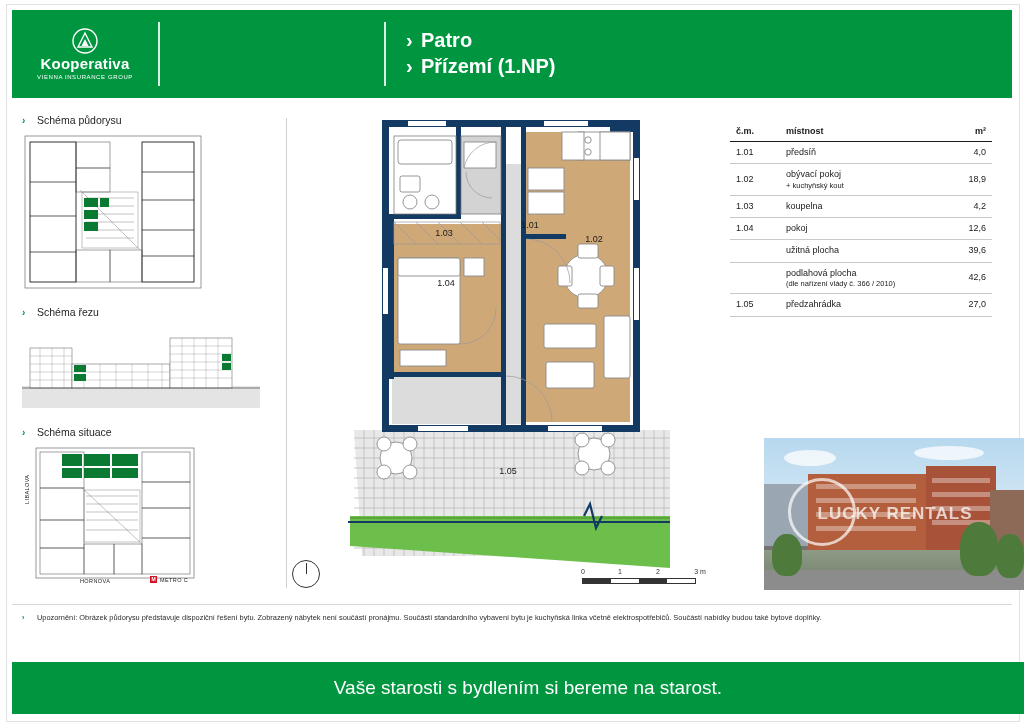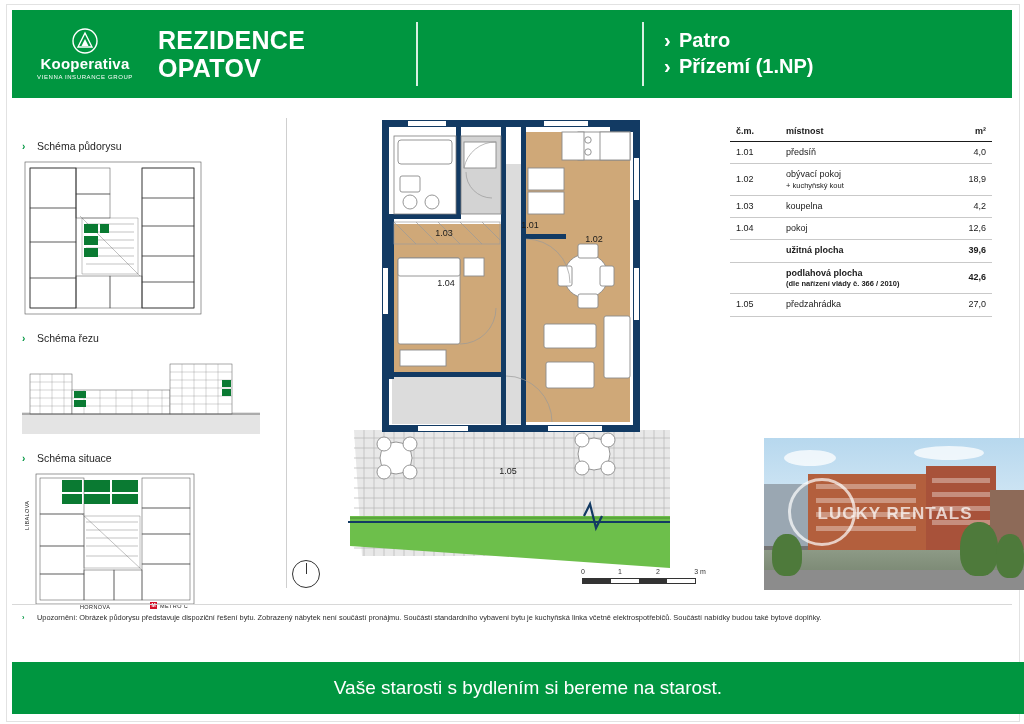--- a/index.html
+++ b/index.html
@@ -96,21 +96,20 @@
     width: 10px;
     font-weight: bold;
     margin-right: 5px;
   }
 
   
   .left-col {
     position: absolute;
     left: 22px; top: 114px;
     width: 250px;
-    margin-top: 26px;
   }
   .schema-label {
     font-size: 10.5px;
     color: #1f1f1f;
     margin-bottom: 6px;
   }
   .schema-label .chev { color: #009640; font-size: 10px; }
   .schema-box { position: relative; }
 
   .thumb-floor {
@@ -233,21 +232,21 @@
   }
   table.rooms td {
     padding: 5px 6px;
     border-bottom: 0.8px solid #c9c9c9;
     vertical-align: middle;
     line-height: 1.25;
   }
   table.rooms .c-no { width: 38px; }
   table.rooms .c-m2 { width: 40px; text-align: right; }
   table.rooms th.c-m2 { text-align: right; }
-  tr.sum td { font-weight: bold; }
+  tr.sum td { font-weight: normal; }
   tr.sum td.lbl { }
   .tbl-sub { font-size: 7.5px; display: block; }
 
   
   .photo {
     position: absolute;
     left: 764px; top: 438px;
     width: 262px; height: 152px;
     overflow: hidden;
     background: #737373;
@@ -342,24 +341,20 @@
     <div class="hdr-logo">
       <svg class="logo-mark" viewBox="0 0 26 26">
         <circle cx="13" cy="13" r="12" fill="none" stroke="#ffffff" stroke-width="1.4"></circle>
         <path d="M13 5 L20 19 L6 19 Z" fill="none" stroke="#ffffff" stroke-width="1.4"></path>
         <path d="M13 11 L16.5 18 L9.5 18 Z" fill="#ffffff"></path>
       </svg>
       <div class="logo-name">Kooperativa</div>
       <div class="logo-sub">VIENNA INSURANCE GROUP</div>
     </div>
 
-    <div class="hdr-title">
-      <div>REZIDENCE</div>
-      <div>OPATOV</div>
-    </div>
 
 
     <div class="hdr-col hdr-col-disp sep">
     </div>
 
     <div class="hdr-col hdr-col-patro sep">
       <div class="hdr-line">
         <span class="chev">›</span><span>Patro</span>
       </div>
       <div class="hdr-line">

